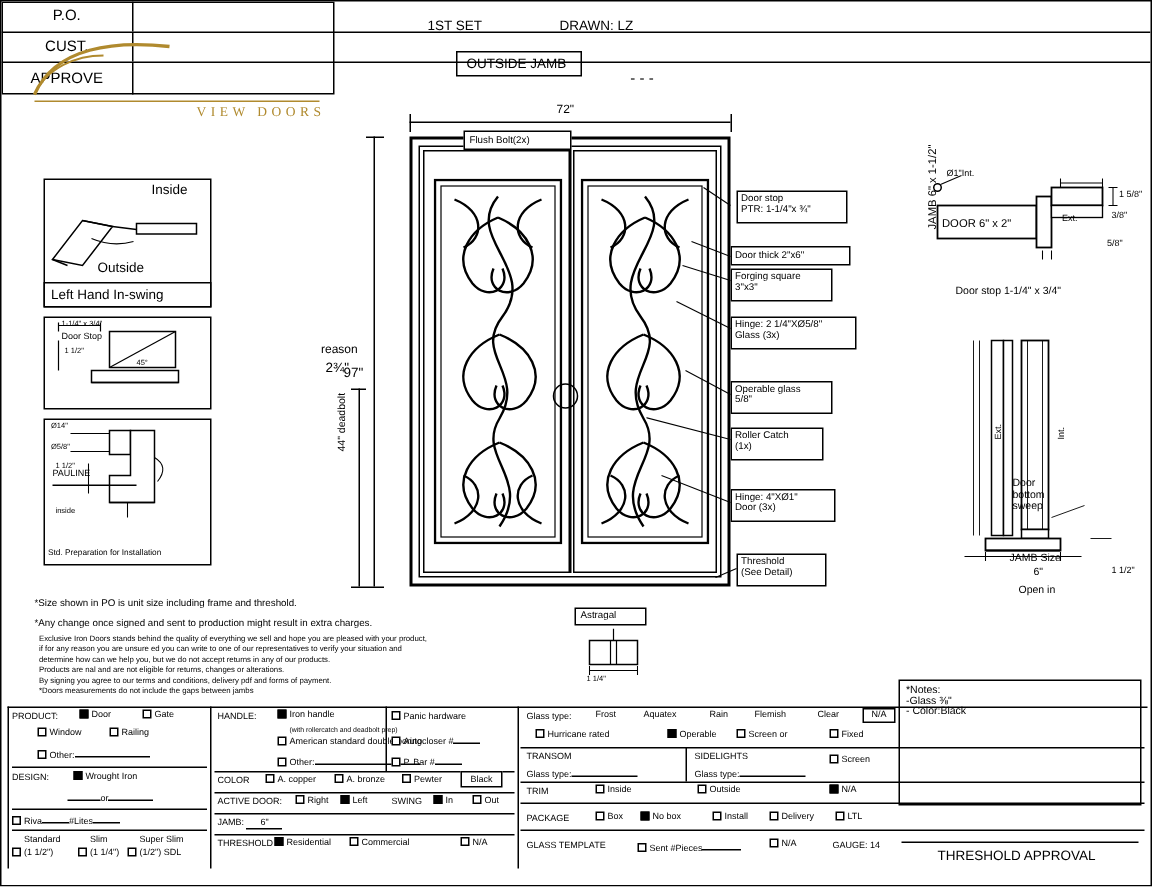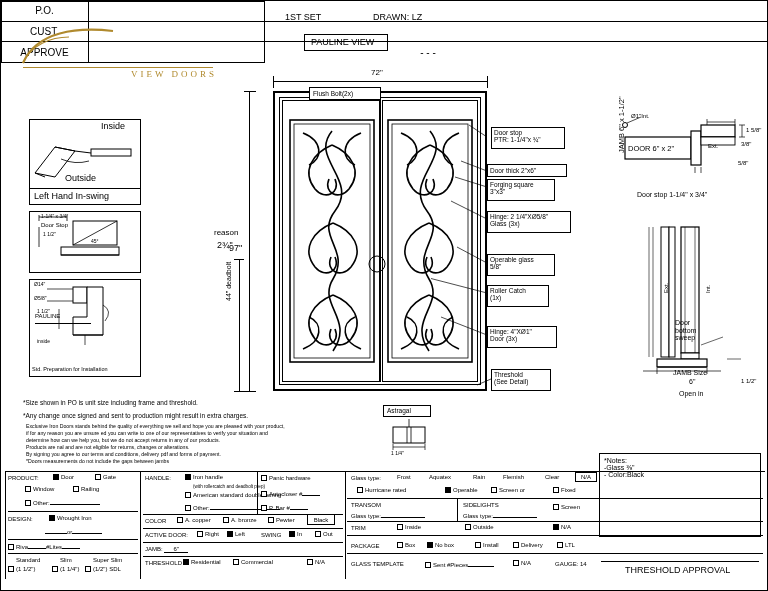--- a/index.html
+++ b/index.html
@@ -6,21 +6,21 @@
   body{width:768px;height:591px;font-family:"Liberation Sans",sans-serif;color:#000;}
   #sheet{position:relative;width:768px;height:591px;overflow:hidden;box-sizing:border-box;border:1px solid #000;}
   .abs{position:absolute;}
   .bx{position:absolute;box-sizing:border-box;border:1px solid #000;}
   .lbl{position:absolute;font-size:7px;line-height:1.1;white-space:pre;}
   .ln{position:absolute;background:#000;}
   .hl{height:1px;}
   .vl{width:1px;}
 
   
-  #titleblock{left:542px;top:4px;width:264px;height:62px;border:1px solid #000;box-sizing:border-box;}
+  #titleblock{left:542px;top:4px;width:222px;height:62px;border:1px solid #000;box-sizing:border-box;}
   #titleblock .row{position:absolute;left:0;width:100%;height:20.6px;box-sizing:border-box;border-bottom:1px solid #000;}
   #titleblock .row.last{border-bottom:none;}
   #titleblock .c1{position:absolute;left:0;top:0;width:88px;height:100%;border-right:1px solid #000;box-sizing:border-box;display:flex;align-items:center;justify-content:center;font-size:10px;}
   #titleblock .c2{position:absolute;left:88px;top:0;right:0;height:100%;display:flex;align-items:center;justify-content:center;font-size:10px;}
 
   
   .logo-ex{position:absolute;left:22px;top:30px;font-family:"Liberation Serif",serif;font-style:italic;font-size:34px;color:#b08a2e;letter-spacing:0.5px;}
   .logo-sub{position:absolute;left:130px;top:68px;font-family:"Liberation Serif",serif;font-size:9px;color:#b08a2e;letter-spacing:3px;}
   .logo-swash{position:absolute;left:16px;top:24px;}
 
@@ -54,21 +54,21 @@
     </div>
     <div class="row last" style="top:41.2px">
       <div class="c1">APPROVE</div>
       <div class="c2">- - -</div>
     </div>
   </div>
 
   <div class="lbl" style="left:284px;top:12px;font-size:9px;">1ST SET</div>
   <div class="lbl" style="left:372px;top:12px;font-size:9px;">DRAWN: LZ</div>
   <div class="bx" style="left:303px;top:33px;width:84px;height:17px;"></div>
-  <div class="lbl" style="left:310px;top:37px;font-size:9px;">PAULINE VIEW</div>
+  <div class="lbl" style="left:310px;top:37px;font-size:9px;">OUTSIDE JAMB</div>
 
   <div class="logo-swash">
     <svg width="200" height="58" viewBox="0 0 200 58">
       <path d="M6 38 C 20 6, 60 2, 96 6" stroke="#b08a2e" fill="none" stroke-width="2.2"></path>
       <path d="M6 38 C 14 20, 34 12, 52 12" stroke="#b08a2e" fill="none" stroke-width="1.2"></path>
     </svg>
   </div>
   <div class="logo-sub">VIEW DOORS</div>
   <div class="ln hl" style="left:22px;top:66px;width:190px;background:#b08a2e;height:1px;"></div>
 

